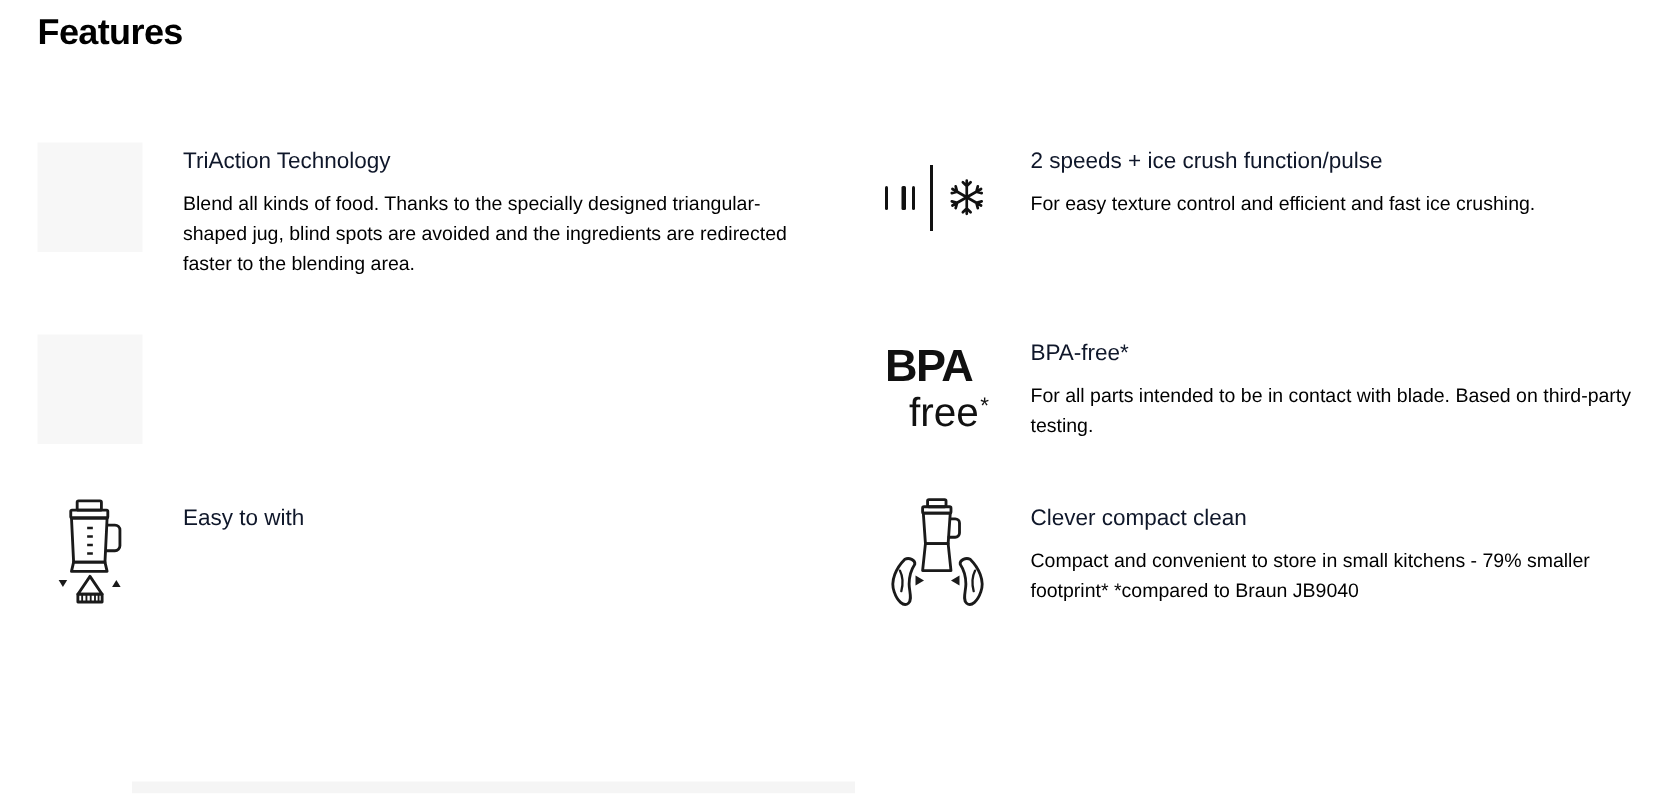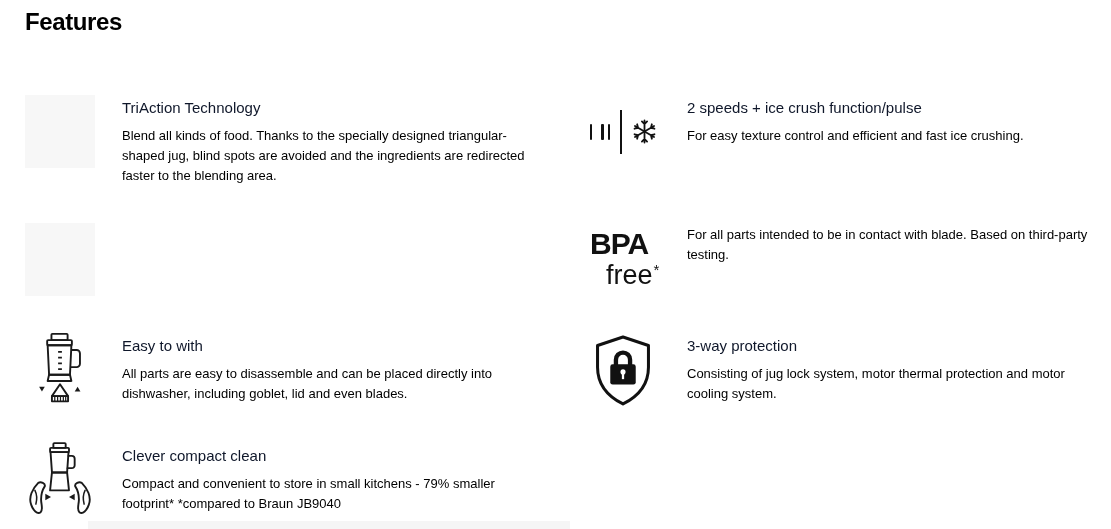--- a/index.html
+++ b/index.html
@@ -100,20 +100,21 @@
   </div>
 
   <div class="feature">
     <div class="icon-box">
       <div class="bpa-badge">
         <div class="bpa-line1">BPA</div>
         <div class="bpa-line2"><span>free</span><span class="star">*</span></div>
       </div>
     </div>
     <div class="feature-text">
+      <h3 class="feature-title">BPA-free*</h3>
       <p class="feature-desc">For all parts intended to be in contact with blade. Based on third-party testing.</p>
     </div>
   </div>
 
   <div class="feature">
     <div class="icon-box">
       <svg width="70" height="76" viewBox="0 0 70 80" fill="none" stroke="#1a1a1a" stroke-width="2" stroke-linejoin="round">
         <rect x="26" y="2" width="17" height="6.5" rx="1"></rect>
         <rect x="21.5" y="8.5" width="26" height="5.5" rx="1"></rect>
         <path d="M22 14 H47 L45.5 45 H23.5 Z"></path>
@@ -122,39 +123,23 @@
         <path d="M23.5 45 H45.5 L47 51.5 H22 Z"></path>
         <path d="M13 57.5 l6 0 l-3 5 Z" fill="#1a1a1a" stroke="none"></path>
         <path d="M50.5 62.5 l6 0 l-3 -5 Z" fill="#1a1a1a" stroke="none"></path>
         <path d="M35 55 L43.5 67.5 H26.5 Z"></path>
         <path d="M26.5 67.5 H43.5 V73 H26.5 Z"></path>
         <path d="M29.5 67.5 V73 M32.5 67.5 V73 M35.5 67.5 V73 M38.5 67.5 V73 M41 67.5 V73" stroke-width="1.3"></path>
       </svg>
     </div>
     <div class="feature-text">
       <h3 class="feature-title">Easy to with</h3>
-      <p class="feature-desc">All parts are easy to disassemble and can be placed directly into dishwasher, including goblet, lid and even blades.</p>
     </div>
   </div>
 
-  <div class="feature">
-    <div class="icon-box">
-      <svg width="66" height="74" viewBox="0 0 70 78">
-        <path d="M35 4 L62 13 V36 C62 54 51 67 35 75 C19 67 8 54 8 36 V13 Z" fill="none" stroke="#111" stroke-width="3.2" stroke-linejoin="round"></path>
-        <path d="M27.5 34 v-6 a7.5 7.5 0 0 1 15 0 V34" fill="none" stroke="#111" stroke-width="4.6"></path>
-        <rect x="21.5" y="33" width="27" height="21.5" rx="2.5" fill="#111"></rect>
-        <circle cx="35" cy="41" r="2.7" fill="#fff"></circle>
-        <rect x="33.8" y="42.5" width="2.4" height="6.2" fill="#fff"></rect>
-      </svg>
-    </div>
-    <div class="feature-text">
-      <h3 class="feature-title">3-way protection</h3>
-      <p class="feature-desc">Consisting of jug lock system, motor thermal protection and motor cooling system.</p>
-    </div>
-  </div>
 
   <div class="feature">
     <div class="icon-box">
       <svg width="74" height="80" viewBox="0 0 74 84" fill="none" stroke="#1a1a1a" stroke-width="2" stroke-linejoin="round" stroke-linecap="round">
         <rect x="30" y="3" width="13" height="5" rx="1"></rect>
         <rect x="26.5" y="8" width="20" height="4.5" rx="1"></rect>
         <path d="M27 12.5 H46 L44.5 34 H28.5 Z"></path>
         <path d="M46 16.5 h3.5 a3 3 0 0 1 3 3 v7 a3 3 0 0 1 -3 3 H45"></path>
         <path d="M28.5 34 H44.5 L46.5 53 H26.5 Z"></path>
         <path d="M14 45 C8 51 3.5 60 6.5 68 C8.5 74 13 79 16.5 76 C19.5 73.5 17 67.5 17 62.5 C17 56.5 19 51.5 21 48.5 C21.5 45.5 17 43.5 14 45 Z"></path>

